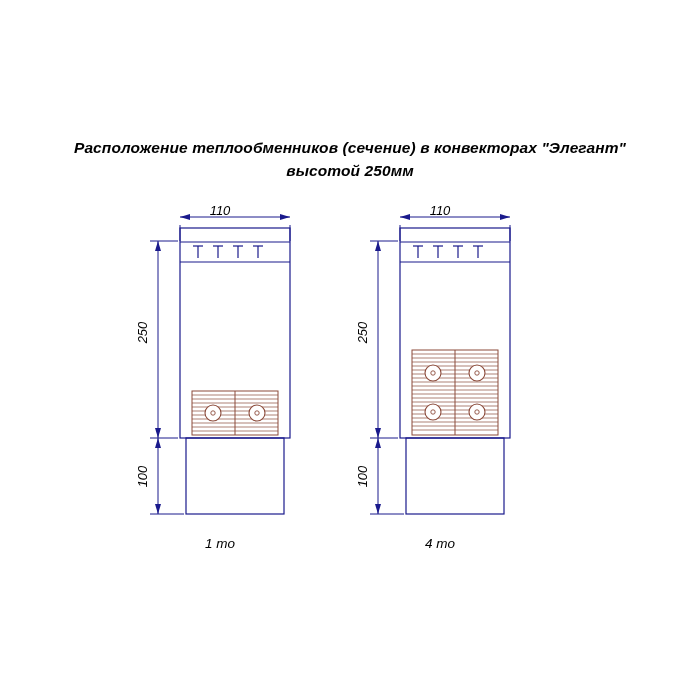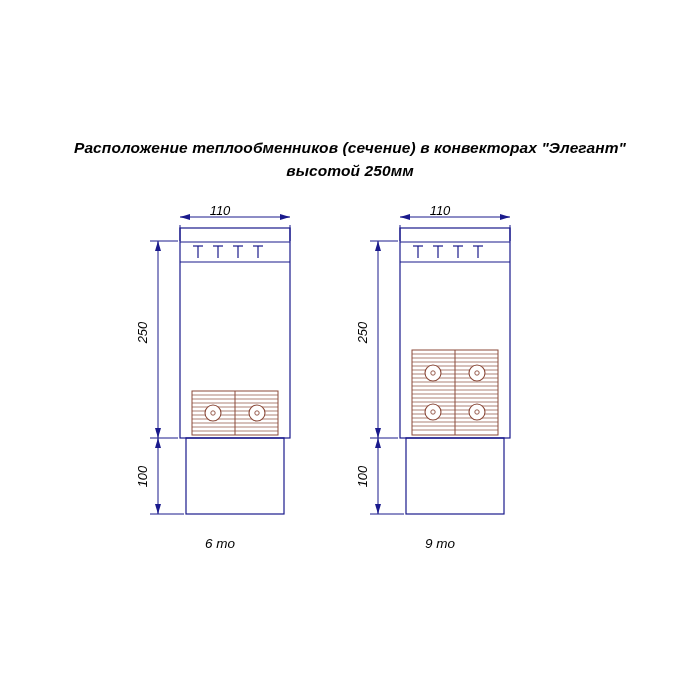--- a/index.html
+++ b/index.html
@@ -135,21 +135,21 @@
       <line x1="40" y1="319" x2="74" y2="319"></line>
       <line x1="48" y1="243" x2="48" y2="319"></line>
       <path d="M48 243 L45 253 L51 253 Z" fill="#1a1a8c" stroke="none"></path>
       <path d="M48 319 L45 309 L51 309 Z" fill="#1a1a8c" stroke="none"></path>
     </g>
   </svg>
 
   <div class="hlabel" style="left:165px; top:203px; width:110px;">110</div>
   <div class="vlabel" style="left:122px; top:325px; width:40px; text-align:center;">250</div>
   <div class="vlabel" style="left:122px; top:469px; width:40px; text-align:center;">100</div>
-  <div class="caption" style="left:160px; top:536px; width:120px;">6 то</div>
+  <div class="caption" style="left:160px; top:536px; width:120px;">1 то</div>
 
   <svg width="360" height="420" viewBox="0 0 360 420" style="position:absolute; left:330px; top:195px;">
 
     <g stroke="#1a1a8c" stroke-width="1">
       <line x1="70" y1="30" x2="70" y2="46"></line>
       <line x1="180" y1="30" x2="180" y2="46"></line>
       <line x1="70" y1="22" x2="180" y2="22"></line>
       <path d="M70 22 L80 19 L80 25 Z" fill="#1a1a8c" stroke="none"></path>
       <path d="M180 22 L170 19 L170 25 Z" fill="#1a1a8c" stroke="none"></path>
     </g>
@@ -222,15 +222,15 @@
       <line x1="40" y1="319" x2="74" y2="319"></line>
       <line x1="48" y1="243" x2="48" y2="319"></line>
       <path d="M48 243 L45 253 L51 253 Z" fill="#1a1a8c" stroke="none"></path>
       <path d="M48 319 L45 309 L51 309 Z" fill="#1a1a8c" stroke="none"></path>
     </g>
   </svg>
 
   <div class="hlabel" style="left:385px; top:203px; width:110px;">110</div>
   <div class="vlabel" style="left:342px; top:325px; width:40px; text-align:center;">250</div>
   <div class="vlabel" style="left:342px; top:469px; width:40px; text-align:center;">100</div>
-  <div class="caption" style="left:380px; top:536px; width:120px;">9 то</div>
+  <div class="caption" style="left:380px; top:536px; width:120px;">4 то</div>
 
 </div>
 
 </body></html>

